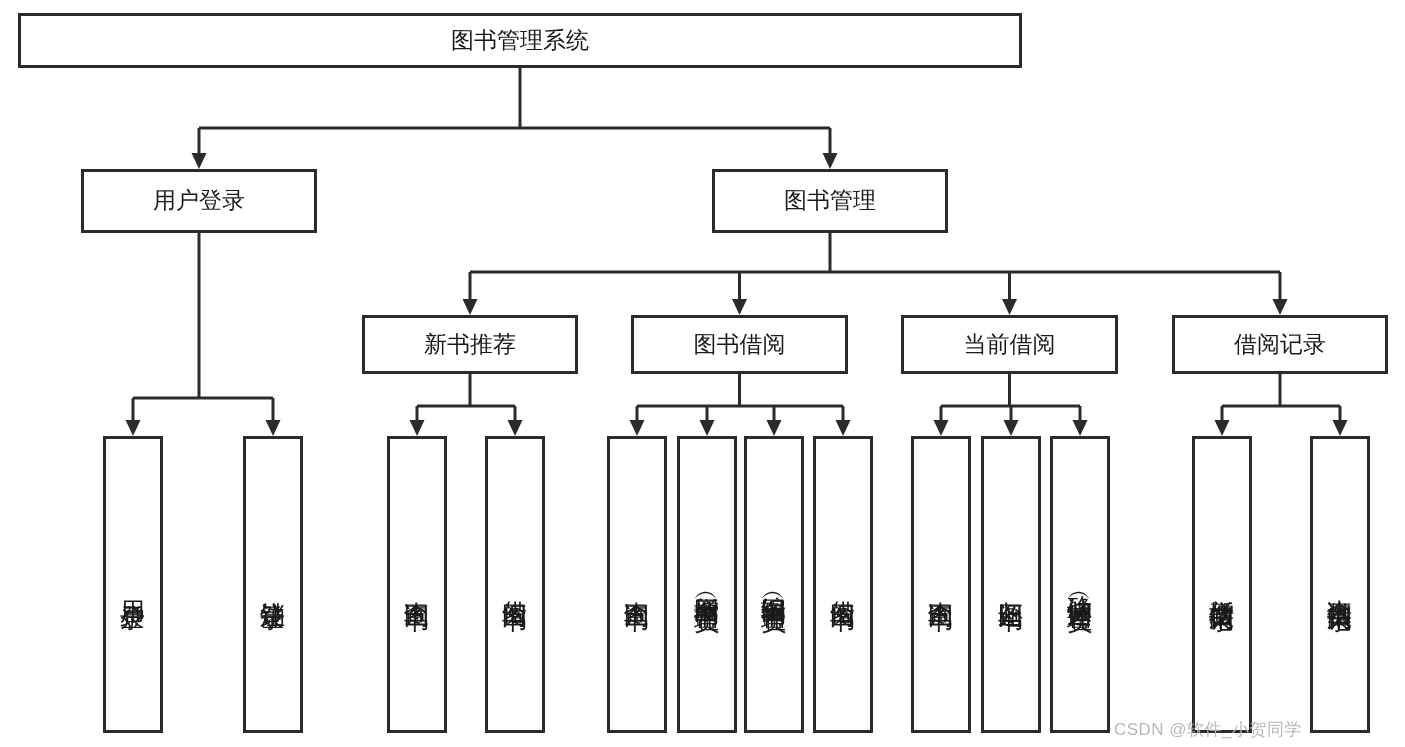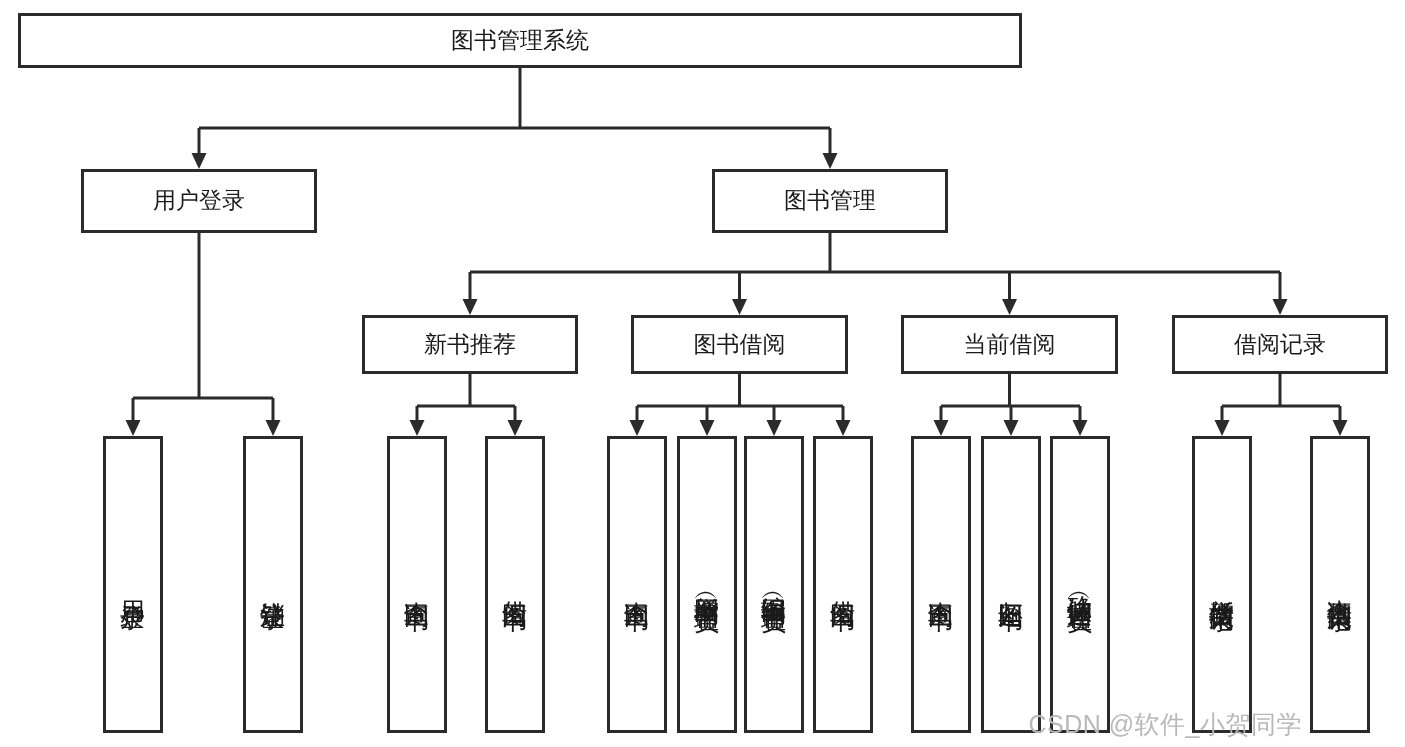--- a/index.html
+++ b/index.html
@@ -64,21 +64,21 @@
     letter-spacing: 2px;
     color: #1a1a1a;
     white-space: nowrap;
     text-align: center;
   }
   .watermark {
     position: absolute;
     right: 12px;
     bottom: 6px;
     font-family: "Liberation Sans", "DejaVu Sans", sans-serif;
-    font-size: 25px;
+    font-size: 17px;
     color: #b8b8b8;
     letter-spacing: 0.5px;
     white-space: nowrap;
   }
 </style>
 </head>
 <body>
 
 <div id="diagram-root">
 

